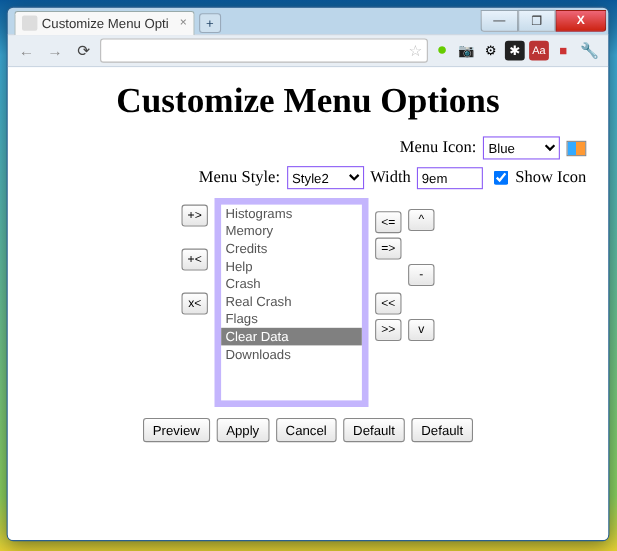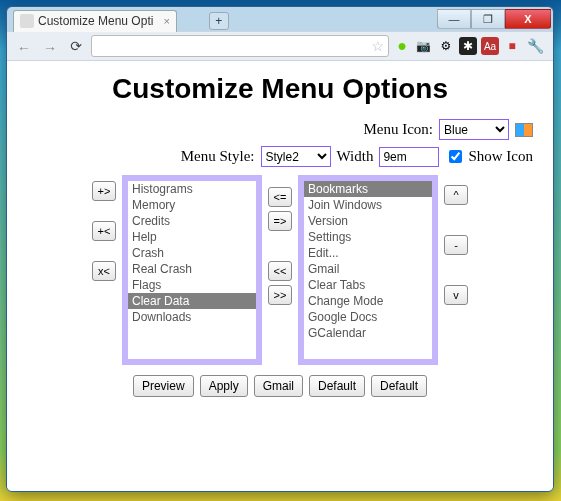--- a/index.html
+++ b/index.html
@@ -21,21 +21,20 @@
     border: 1px solid #2a5f8e;
     border-radius: 6px;
     box-shadow: 0 4px 18px rgba(0,0,0,0.45);
     overflow: hidden;
   }
   .titlebar {
     height: 24px;
     display: flex;
     align-items: center;
     padding: 0 2px 0 6px;
-    gap: 28px;
   }
   .tab {
     background: #f8f8f8;
     border: 1px solid #9aa;
     border-bottom: none;
     border-radius: 3px 3px 0 0;
     height: 22px;
     display: flex;
     align-items: center;
     padding: 0 6px;
@@ -124,22 +123,22 @@
   .content {
     background: #fff;
     height: calc(100% - 54px);
     padding: 8px 20px;
     overflow: auto;
     font-family: "Times New Roman", serif;
     font-size: 15px;
   }
   h1 {
     text-align: center;
-    font-family: Liberation Sans, sans-serif;
-    font-size: 28px;
+    font-family: Liberation Serif, serif;
+    font-size: 32px;
     font-weight: bold;
     margin: 4px 0 14px 0;
   }
   .row {
     display: flex;
     align-items: center;
     justify-content: flex-end;
     gap: 6px;
     margin-bottom: 6px;
   }
@@ -334,32 +333,20 @@
           </div>
         <div class="spacer"></div>
         <div class="smallbtn">
             <span>&lt;&lt;</span>
           </div>
         <div class="smallbtn">
             <span>&gt;&gt;</span>
           </div>
       </div>
 
-      <div class="listbox" id="right-list">
-          <div class="item selected">Bookmarks</div>
-          <div class="item">Join Windows</div>
-          <div class="item">Version</div>
-          <div class="item">Settings</div>
-          <div class="item">Edit...</div>
-          <div class="item">Gmail</div>
-          <div class="item">Clear Tabs</div>
-          <div class="item">Change Mode</div>
-          <div class="item">Google Docs</div>
-          <div class="item">GCalendar</div>
-        </div>
 
       <div class="btn-col" style="gap:30px;padding-top:10px">
         <div class="smallbtn">
             <span>^</span>
           </div>
         <div class="smallbtn">
             <span>-</span>
           </div>
         <div class="smallbtn">
             <span>v</span>
@@ -369,21 +356,21 @@
     </div>
 
     <div class="bottom-row">
       <div class="smallbtn">
           <span>Preview</span>
         </div>
       <div class="smallbtn">
           <span>Apply</span>
         </div>
       <div class="smallbtn">
-          <span>Gmail</span>
+          <span>Cancel</span>
         </div>
       <div class="smallbtn">
           <span>Default</span>
         </div>
       <div class="smallbtn">
           <span>Default</span>
         </div>
     </div>
 
   </div>

